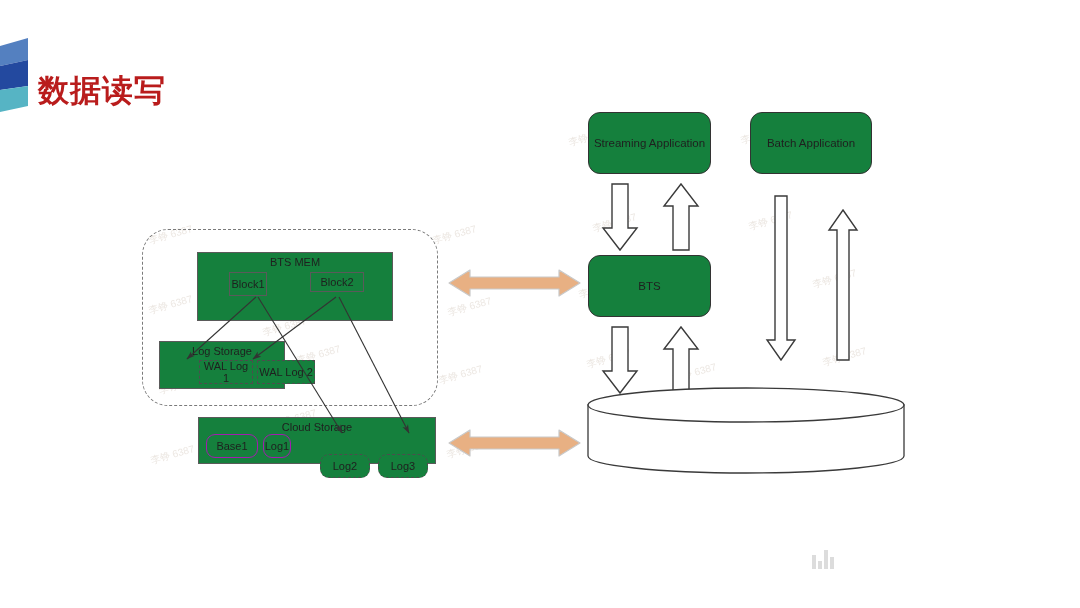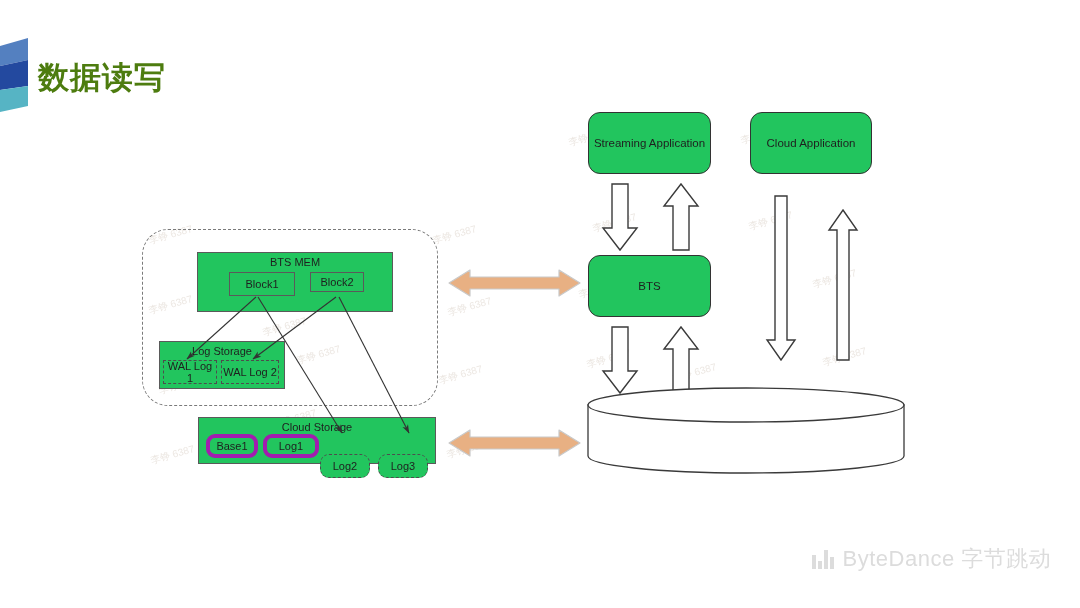--- a/index.html
+++ b/index.html
@@ -35,31 +35,31 @@
     letter-spacing: 1px;
     color: #3d72c4;
     white-space: nowrap;
     line-height: 1;
   }
 
   
   .node {
     position: absolute;
     box-sizing: border-box;
-    background: #22c55e;
+    background: #15803d;
     display: flex;
     align-items: center;
     justify-content: center;
     font-size: 11px;
     color: #1f1f1f;
     text-align: center;
   }
   .sq2  { border: 1.4px solid #5a5a5a; }
-  .dash { border: 1.4px dashed #4d4d4d; }
-  .rnd  { border: 4px solid #a21caf; border-radius: 9px; }
+  .dash { border: 1.4px dashed #4d4d4d; margin-left: 36px; }
+  .rnd  { border: 1px solid #a21caf; border-radius: 9px; }
   .rnd-dash { border: 1.4px dashed #4d4d4d; border-radius: 9px; margin-top: 20px; }
   .big-rnd { border: 1.2px solid #333333; border-radius: 12px; }
 
   
   .grp-label {
     position: absolute;
     top: 3px;
     left: 0;
     right: 0;
     text-align: center;
@@ -123,21 +123,21 @@
 <body style="background: rgb(255, 255, 255);">
 
 <div id="corner-logo">
   <svg width="34" height="74" viewBox="0 0 34 74">
     <polygon points="0,8 28,0 28,22 0,28" fill="#5480c0"></polygon>
     <polygon points="0,28 28,22 28,48 0,52" fill="#23499f"></polygon>
     <polygon points="0,52 28,48 28,68 0,74" fill="#56b4c4"></polygon>
   </svg>
 </div>
 
-<div id="slide-title" style="color: #4d7c0f;">数据读写</div>
+<div id="slide-title" style="color: #b91c1c; margin-top: 13px;">数据读写</div>
 
 <div id="watermark-layer">
     <div class="wm" style="left: 148px; top: 228px;">李铮 6387</div>
     <div class="wm" style="left: 253px; top: 262px;">李铮 6387</div>
     <div class="wm" style="left: 432px; top: 228px;">李铮 6387</div>
     <div class="wm" style="left: 148px; top: 298px;">李铮 6387</div>
     <div class="wm" style="left: 262px; top: 320px;">李铮 6387</div>
     <div class="wm" style="left: 447px; top: 300px;">李铮 6387</div>
     <div class="wm" style="left: 158px; top: 378px;">李铮 6387</div>
     <div class="wm" style="left: 296px; top: 348px;">李铮 6387</div>
@@ -155,24 +155,24 @@
     <div class="wm" style="left: 586px; top: 352px;">李铮 6387</div>
     <div class="wm" style="left: 672px; top: 366px;">李铮 6387</div>
     <div class="wm" style="left: 822px; top: 350px;">李铮 6387</div>
     <div class="wm" style="left: 608px; top: 430px;">李铮 6387</div>
     <div class="wm" style="left: 754px; top: 428px;">李铮 6387</div>
     <div class="wm" style="left: 860px; top: 424px;">李铮 6387</div>
   </div>
 
 <div id="mem-region"></div>
 
-<div class="node sq2" style="left:197px; top:252px; width:196px; height:60px;">
+<div class="node sq2" style="left:197px; top:252px; width:196px; height:69px;">
   <span class="grp-label">BTS MEM</span>
 </div>
-<div class="node sq2" style="left:229px; top:272px; width:66px; height:24px;">
+<div class="node sq2" style="left:229px; top:272px; width:38px; height:24px;">
   <span>Block1</span>
 </div>
 <div class="node sq2" style="left:310px; top:272px; width:54px; height:20px;">
   <span>Block2</span>
 </div>
 
 <div class="node sq2" style="left:159px; top:341px; width:126px; height:48px;">
   <span class="grp-label">Log Storage</span>
 </div>
 <div class="node dash" style="left:163px; top:360px; width:54px; height:24px;">
@@ -181,36 +181,36 @@
 <div class="node dash" style="left:221px; top:360px; width:58px; height:24px;">
   <span>WAL Log 2</span>
 </div>
 
 <div class="node sq2" style="left:198px; top:417px; width:238px; height:47px;">
   <span class="grp-label">Cloud Storage</span>
 </div>
 <div class="node rnd" style="left:206px; top:434px; width:52px; height:24px;">
   <span>Base1</span>
 </div>
-<div class="node rnd" style="left:263px; top:434px; width:56px; height:24px;">
+<div class="node rnd" style="left:263px; top:434px; width:28px; height:24px;">
   <span>Log1</span>
 </div>
 <div class="node rnd-dash" style="left:320px; top:434px; width:50px; height:24px;">
   <span>Log2</span>
 </div>
 <div class="node rnd-dash" style="left:378px; top:434px; width:50px; height:24px;justify-content:center;">
   <span>Log3</span>
 </div>
 
 <div class="node big-rnd" style="left:588px; top:112px; width:123px; height:62px; font-size:11.5px;">
   <span>Streaming Application</span>
 </div>
 
 <div class="node big-rnd" style="left:750px; top:112px; width:122px; height:62px; font-size:11.5px;">
-  <span>Cloud Application</span>
+  <span>Batch Application</span>
 </div>
 
 <div class="node big-rnd" style="left:588px; top:255px; width:123px; height:62px; font-size:11.5px;">
   <span>BTS</span>
 </div>
 
 <div class="node" style="left:588px; top:430px; width:316px; height:28px; font-size:11.5px; background:transparent;">
   <span>Cloud Storage</span>
 </div>
 
@@ -266,14 +266,13 @@
   </g>
 </svg>
 
 <div id="bd-logo">
   <span id="bd-bars">
       <i style="height: 14px; background: rgb(220, 220, 220);"></i>
       <i style="height: 8px; background: rgb(220, 220, 220);"></i>
       <i style="height: 19px; background: rgb(220, 220, 220);"></i>
       <i style="height: 12px; background: rgb(220, 220, 220);"></i>
     </span>
-  <span id="bd-text" style="color: rgb(220, 220, 220);">ByteDance 字节跳动</span>
 </div>
 
 </body></html>

